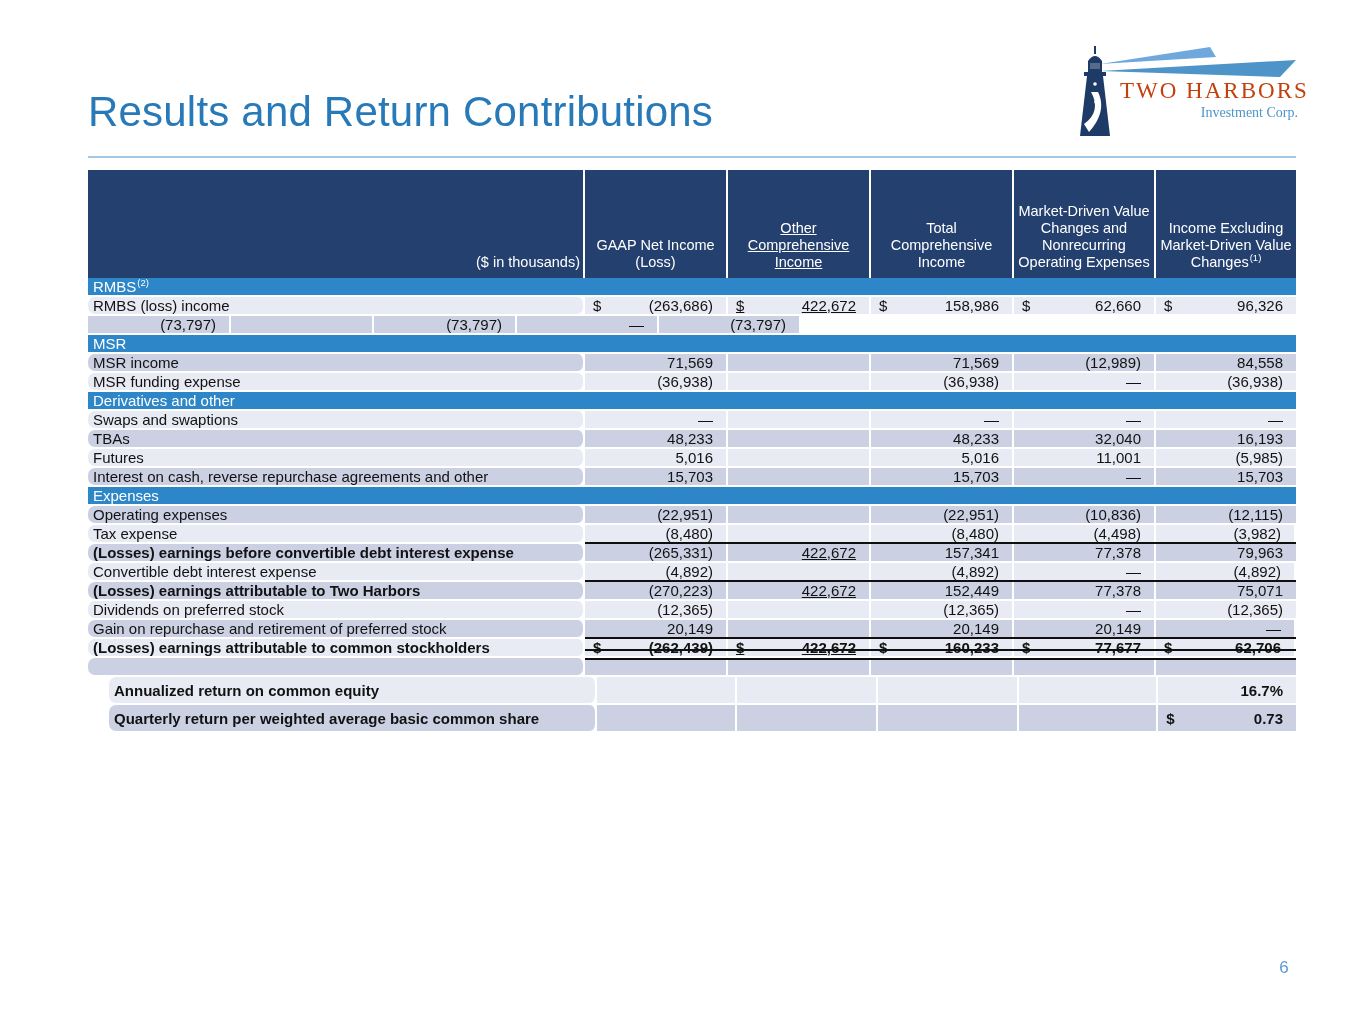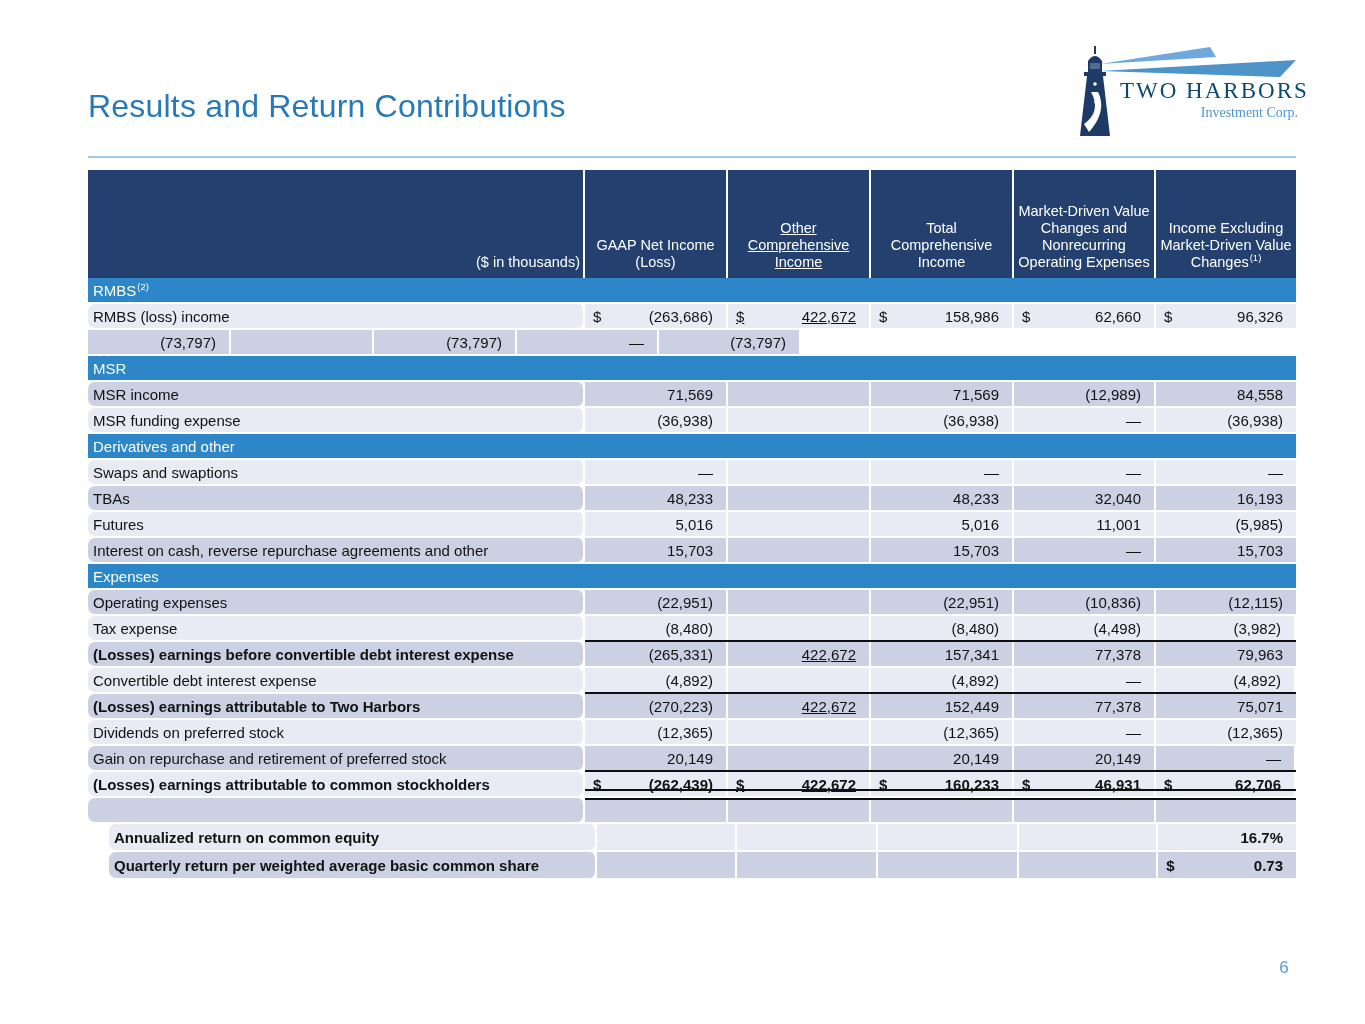--- a/index.html
+++ b/index.html
@@ -1,42 +1,42 @@
 <!DOCTYPE html>
 <html><head>
 <meta charset="utf-8">
 <style>
   html,body{margin:0;padding:0;background:#fff;}
   .slide{position:relative;width:1365px;height:1024px;background:#ffffff;overflow:hidden;
          font-family:"Liberation Sans",sans-serif;color:#121212;}
 
   
-  .page-title{position:absolute;left:88px;top:88px;margin:0;font-size:32px;font-weight:400;
+  .page-title{position:absolute;left:88px;top:88px;margin:0;font-size:42px;font-weight:400;
               color:#2879B8;letter-spacing:0.2px;}
   .title-rule{position:absolute;left:88px;top:156px;width:1208px;height:2px;background:#A3C7E6;}
 
   
   .logo{position:absolute;left:1058px;top:44px;width:242px;height:96px;}
   .logo svg{position:absolute;left:0;top:0;}
   .logo-text{position:absolute;left:62px;top:34px;width:178px;text-align:right;}
   .logo-name{font-family:"Liberation Serif",serif;font-size:23px;letter-spacing:2px;
-             color:#0c4a6e;white-space:nowrap;}
+             color:#c2410c;white-space:nowrap;}
   .logo-sub{font-family:"Liberation Serif",serif;font-size:14px;color:#4E94C8;margin-top:1px;}
 
   
   .tbl{position:absolute;left:88px;top:170px;width:1208px;}
   .thead{display:flex;height:108px;background:#24406E;}
   .hcell{box-sizing:border-box;display:flex;align-items:flex-end;justify-content:center;
          text-align:center;color:#fff;font-size:14.5px;line-height:1.18;padding:0 3px 7px 3px;
          border-right:2px solid #fff;}
   .hcell:last-child{border-right:none;border-radius:26px;}
   .h-label{justify-content:flex-end;text-align:left;padding-left:11px;}
   .c0{width:497px;}.c1{width:143px;}.c2{width:143px;text-decoration:underline;}.c3{width:143px;}.c4{width:142px;}.c5{width:140px;}
 
-  .trow{position:relative;display:flex;height:26px;box-sizing:border-box;border-bottom:2px solid #fff;}
+  .trow{position:relative;display:flex;height:19px;box-sizing:border-box;border-bottom:2px solid #fff;}
   .trow.section{background:#2C86C7;color:#fff;}
   .trow.light .cellbg{background:#E9EBF4;}
   .trow.dark  .cellbg{background:#CBD1E3;}
   .trow.tall{height:28px;padding-left:21px;}
   .scell{box-sizing:border-box;width:1208px;display:flex;align-items:center;
          padding-left:5px;font-size:15px;}
   .lcell{box-sizing:border-box;width:497px;display:flex;align-items:center;padding-left:5px;
          font-size:15px;border-right:2px solid #fff;white-space:nowrap;border-radius:7px;}
   .vcell{box-sizing:border-box;display:flex;align-items:center;font-size:15px;
          border-right:2px solid #fff;padding:0 13px 0 8px;}
@@ -483,21 +483,21 @@
           <div class="vcell cellbg c2 bold">
             <span class="d">$</span>
             <span class="v">422,672</span>
           </div>
           <div class="vcell cellbg c3 bold">
             <span class="d">$</span>
             <span class="v">160,233</span>
           </div>
           <div class="vcell cellbg c4 bold">
             <span class="d">$</span>
-            <span class="v">46,931</span>
+            <span class="v">77,677</span>
           </div>
           <div class="vcell cellbg c5 bold">
             <span class="d">$</span>
             <span class="v">62,706</span>
           </div>
           <div class="rule double"></div>
         </div>
         <div class="trow spacer dark">
           <div class="lcell cellbg"></div>
           <div class="vcell cellbg c1">

